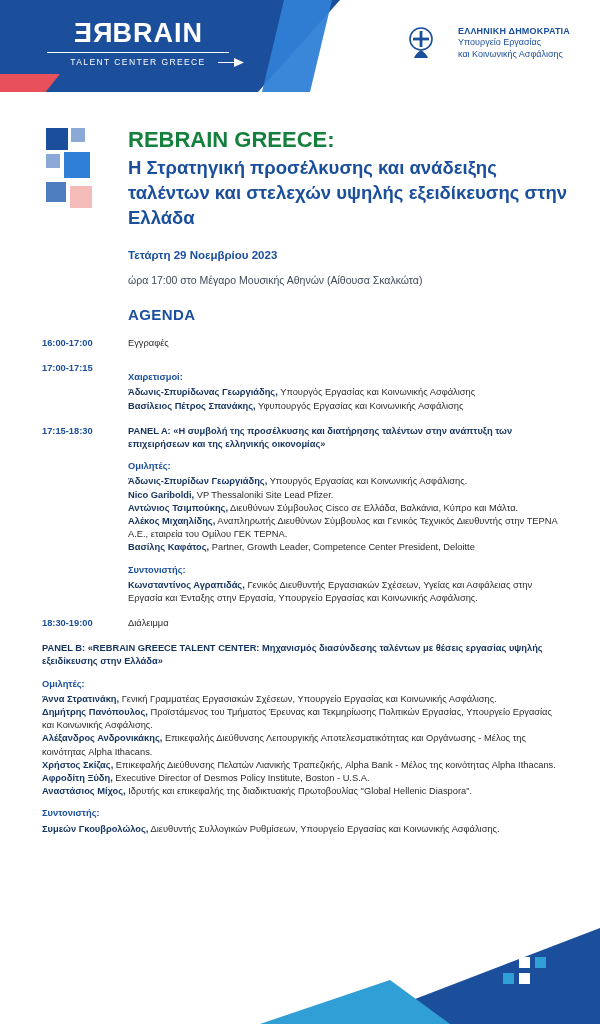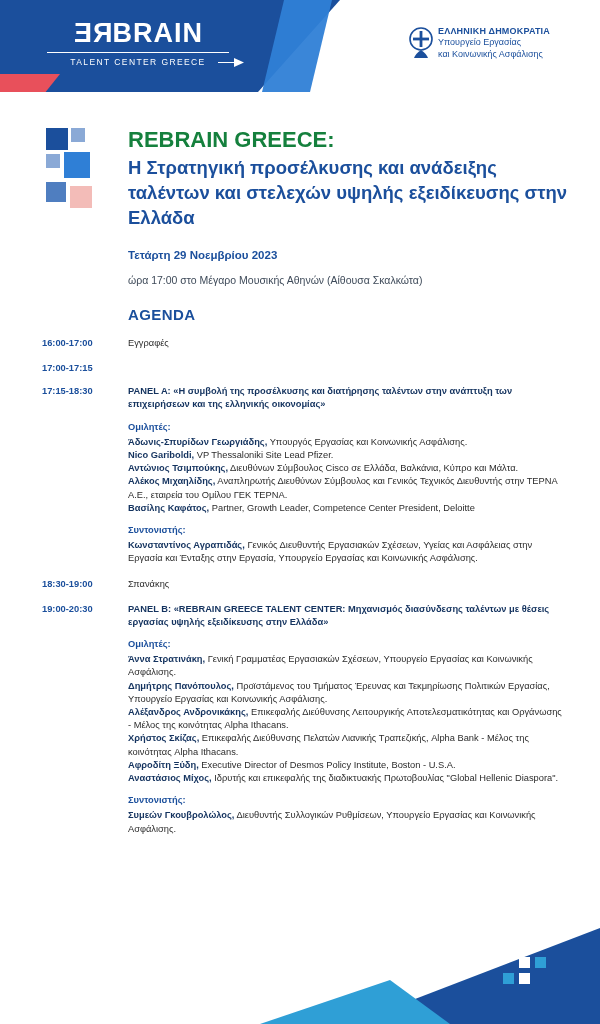--- a/index.html
+++ b/index.html
@@ -76,21 +76,21 @@
     position: absolute;
     right: -6px; top: -3px;
     width: 26px; height: 13px;
   }
 
   .gov {
     position: absolute;
     left: 408px; top: 26px;
     display: flex;
     align-items: flex-start;
-    gap: 4px;
+    gap: 24px;
   }
   .gov-emblem {
     width: 26px; height: 32px;
   }
   .gov-text { line-height: 1.25; }
   .gov-line1 {
     font-size: 9px; font-weight: bold; color: #1b4f9c;
     letter-spacing: .2px;
   }
   .gov-line2, .gov-line3 {
@@ -264,43 +264,47 @@
 
     <div class="agenda" id="agenda-list">
         <div class="row">
           <div class="time">16:00-17:00</div>
           <div class="body">
             <div>Εγγραφές</div>
           </div>
         </div>
         <div class="row">
           <div class="time">17:00-17:15</div>
+          <div class="body">
+            <div class="sect">Χαιρετισμοί:</div>
+            <div class="person"><b>Άδωνις-Σπυρίδωνας Γεωργιάδης,</b><span> Υπουργός Εργασίας και Κοινωνικής Ασφάλισης</span></div>
+            <div class="person"><b>Βασίλειος Πέτρος Σπανάκης,</b><span> Υφυπουργός Εργασίας και Κοινωνικής Ασφάλισης</span></div>
+          </div>
         </div>
         <div class="row">
           <div class="time">17:15-18:30</div>
           <div class="body">
             <div class="panel-head">PANEL A: «Η συμβολή της προσέλκυσης και διατήρησης ταλέντων στην  ανάπτυξη των επιχειρήσεων και της ελληνικής οικονομίας»</div>
             <div class="sect">Ομιλητές:</div>
             <div class="person"><b>Άδωνις-Σπυρίδων Γεωργιάδης,</b><span> Υπουργός Εργασίας και Κοινωνικής Ασφάλισης.</span></div>
             <div class="person"><b>Nico Gariboldi,</b><span> VP Thessaloniki Site Lead Pfizer.</span></div>
             <div class="person"><b>Αντώνιος Τσιμπούκης,</b><span> Διευθύνων Σύμβουλος Cisco σε Ελλάδα, Βαλκάνια, Κύπρο και Μάλτα.</span></div>
             <div class="person"><b>Αλέκος Μιχαηλίδης,</b><span> Αναπληρωτής Διευθύνων Σύμβουλος και Γενικός Τεχνικός Διευθυντής στην ΤΕΡΝΑ Α.Ε., εταιρεία του Ομίλου ΓΕΚ ΤΕΡΝΑ.</span></div>
             <div class="person"><b>Βασίλης Καφάτος,</b><span> Partner, Growth Leader, Competence Center President, Deloitte</span></div>
             <div class="sect">Συντονιστής:</div>
             <div class="person"><b>Κωνσταντίνος Αγραπιδάς,</b><span> Γενικός Διευθυντής Εργασιακών Σχέσεων, Υγείας και Ασφάλειας στην Εργασία και Ένταξης στην Εργασία, Υπουργείο Εργασίας και Κοινωνικής Ασφάλισης.</span></div>
           </div>
         </div>
         <div class="row">
           <div class="time">18:30-19:00</div>
           <div class="body">
-            <div>Σπανάκης</div>
-          </div>
-        </div>
-        <div class="row">
-          <div class="time">19:00-20:30</div>
+            <div>Διάλειμμα</div>
+          </div>
+        </div>
+        <div class="row">
           <div class="body">
             <div class="panel-head">PANEL B: «REBRAIN GREECE TALENT CENTER: Μηχανισμός διασύνδεσης ταλέντων με θέσεις εργασίας υψηλής εξειδίκευσης στην Ελλάδα»</div>
             <div class="sect">Ομιλητές:</div>
             <div class="person"><b>Άννα Στρατινάκη,</b><span> Γενική Γραμματέας Εργασιακών Σχέσεων, Υπουργείο Εργασίας και Κοινωνικής Ασφάλισης.</span></div>
             <div class="person"><b>Δημήτρης Πανόπουλος,</b><span> Προϊστάμενος του Τμήματος Έρευνας και Τεκμηρίωσης Πολιτικών Εργασίας, Υπουργείο Εργασίας και Κοινωνικής Ασφάλισης.</span></div>
             <div class="person"><b>Αλέξανδρος Ανδρονικάκης,</b><span> Επικεφαλής Διεύθυνσης Λειτουργικής Αποτελεσματικότητας και Οργάνωσης - Μέλος της κοινότητας Alpha Ithacans.</span></div>
             <div class="person"><b>Χρήστος Σκίζας,</b><span> Επικεφαλής Διεύθυνσης Πελατών Λιανικής Τραπεζικής, Alpha Bank - Μέλος της κοινότητας Alpha Ithacans.</span></div>
             <div class="person"><b>Αφροδίτη Ξύδη,</b><span> Executive Director of Desmos Policy Institute, Boston - U.S.A.</span></div>
             <div class="person"><b>Αναστάσιος Μίχος,</b><span> Ιδρυτής και επικεφαλής της διαδικτυακής Πρωτοβουλίας "Global Hellenic Diaspora".</span></div>
             <div class="sect">Συντονιστής:</div>

